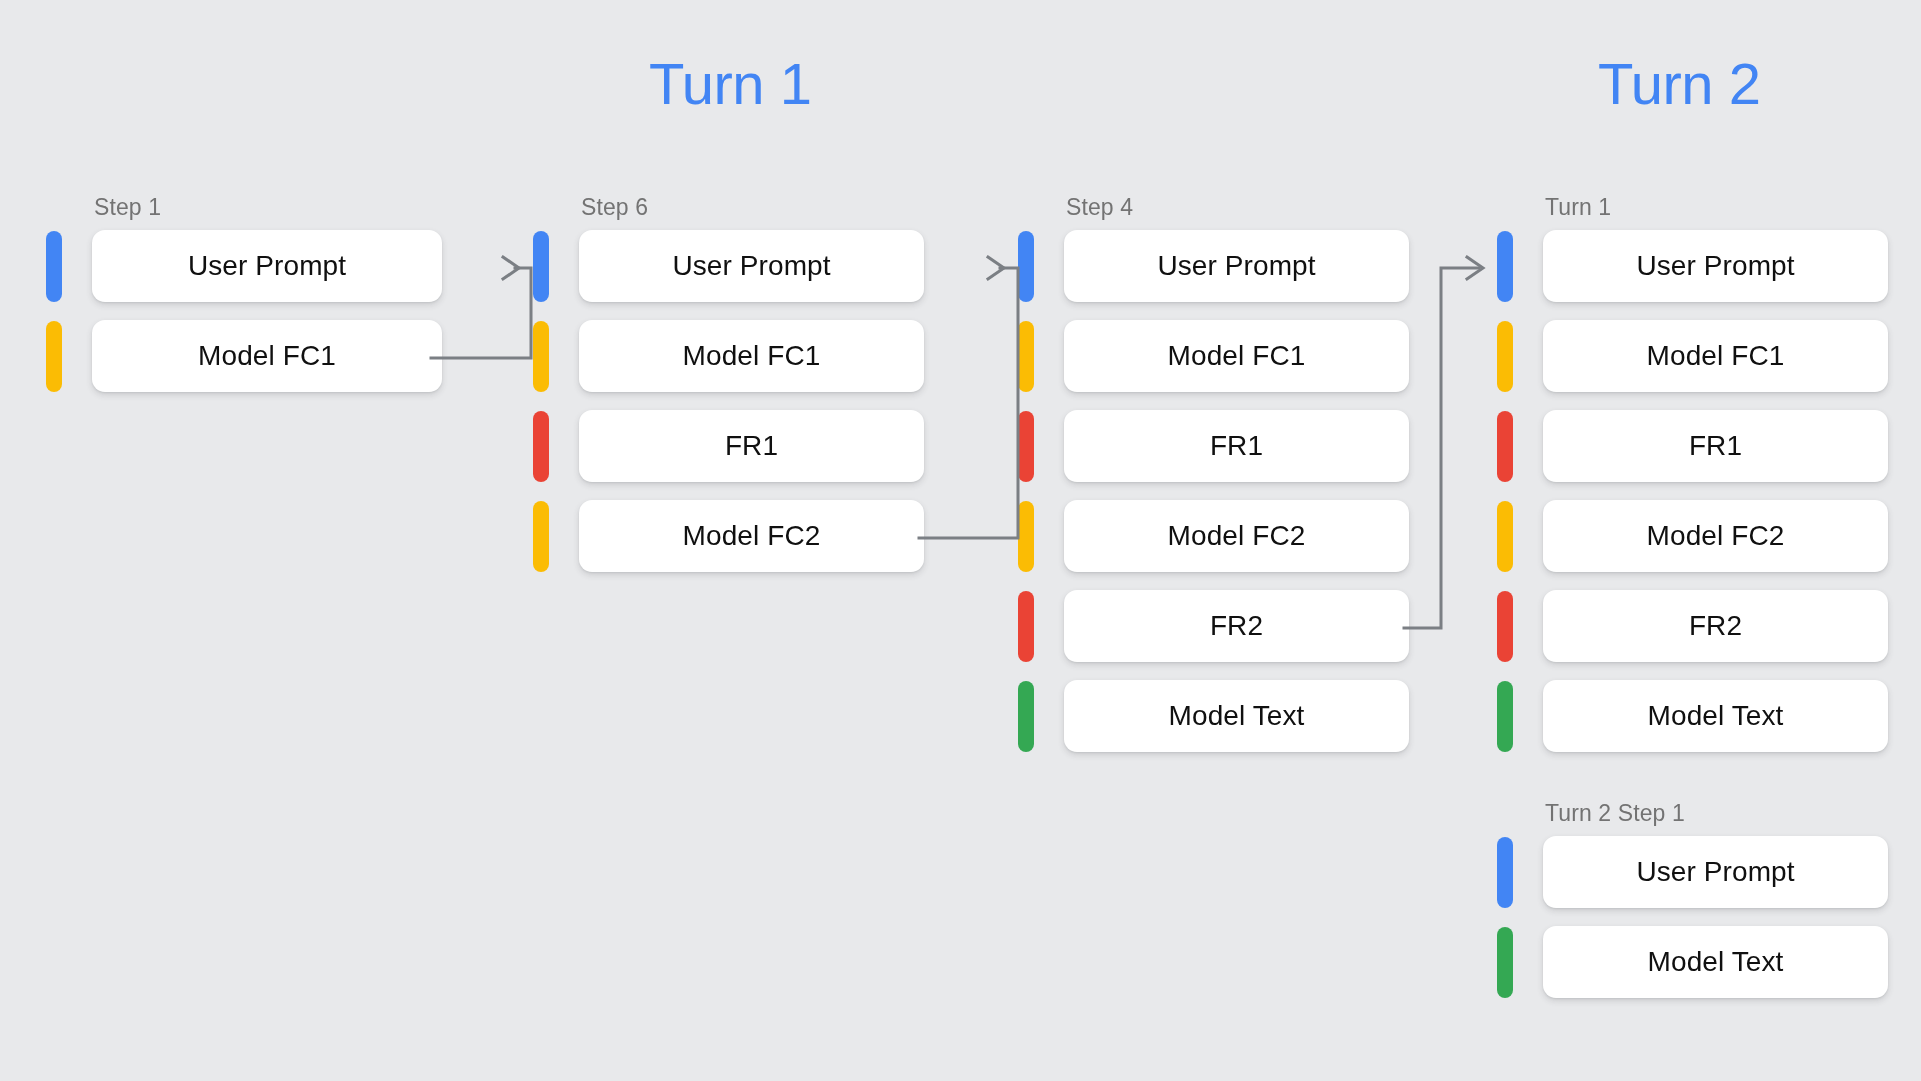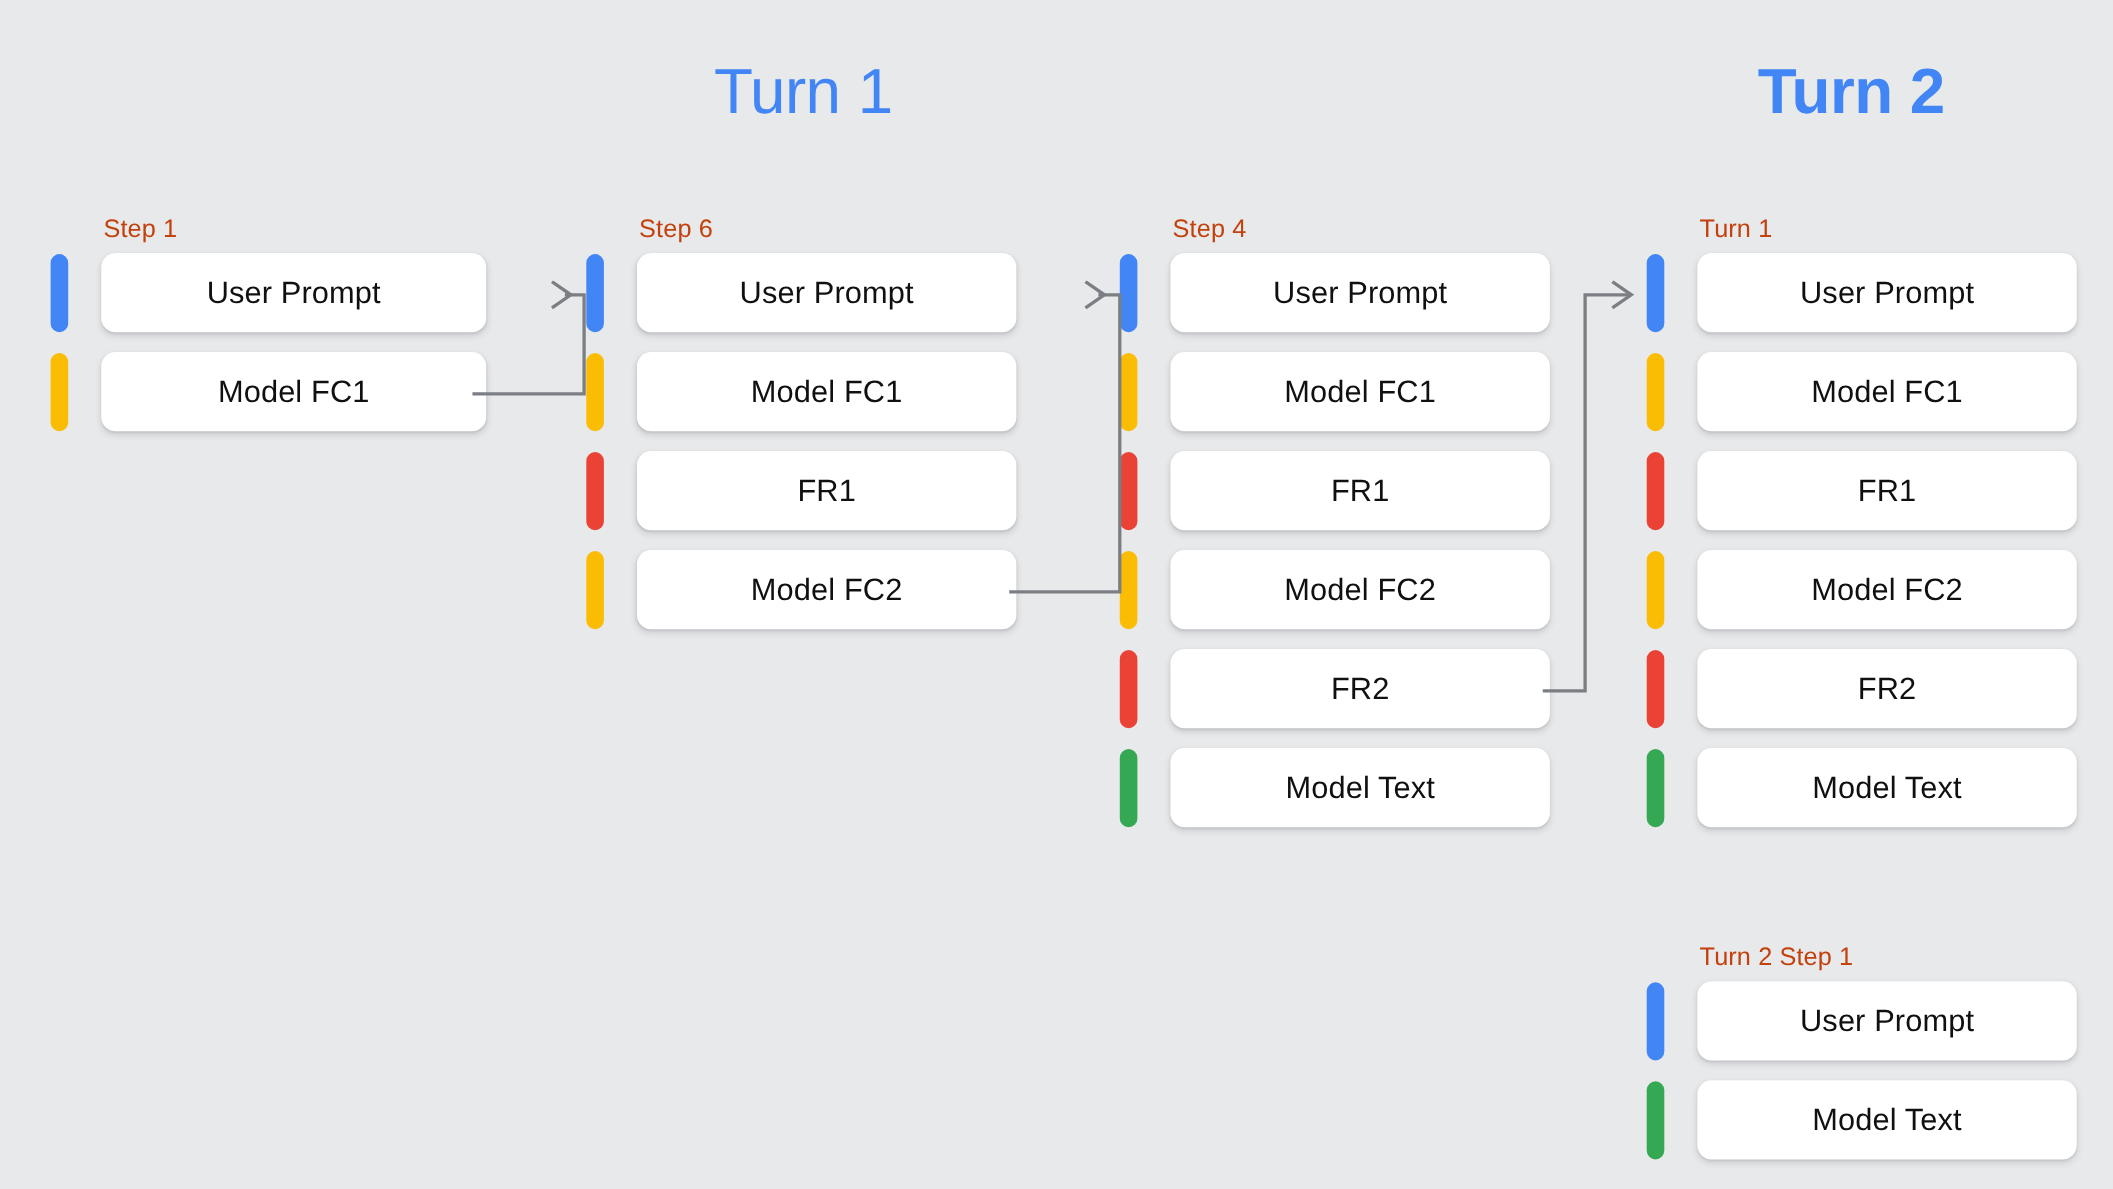--- a/index.html
+++ b/index.html
@@ -32,21 +32,21 @@
   #turn-1-heading { left: 649px; top: 50px; }
   #turn-2-heading { left: 1598px; top: 50px; }
 
   
   .column {
     position: absolute;
   }
   .column-label {
     position: absolute;
     font-size: 23px;
-    color: #c2410c;
+    color: #737373;
     white-space: nowrap;
     left: 48px;
     top: -36px;
     letter-spacing: 0.1px;
   }
 
   .row {
     position: relative;
     display: flex;
     align-items: center;
@@ -85,21 +85,21 @@
 
   #col-step-2 { left: 533px; top: 230px; width: 400px; }
   #col-step-2 .card { width: 345px; }
 
   #col-step-3 { left: 1018px; top: 230px; width: 400px; }
   #col-step-3 .card { width: 345px; }
 
   #col-turn-2-turn-1 { left: 1497px; top: 230px; width: 400px; }
   #col-turn-2-turn-1 .card { width: 345px; }
 
-  #col-turn-2-step-1 { left: 1497px; top: 892px; width: 400px; }
+  #col-turn-2-step-1 { left: 1497px; top: 836px; width: 400px; }
   #col-turn-2-step-1 .card { width: 345px; }
 
   
   .connector {
     position: absolute;
     overflow: visible;
     pointer-events: none;
   }
   .connector path {
     fill: none;
@@ -115,21 +115,21 @@
     stroke-linecap: square;
     stroke-linejoin: miter;
   }
 </style>
 </head>
 <body style="background: rgb(232, 233, 235);">
 
 <div id="canvas">
 
   <div class="turn-heading" id="turn-1-heading" style="color: rgb(66, 133, 244);">Turn 1</div>
-  <div class="turn-heading" id="turn-2-heading" style="color: rgb(66, 133, 244); font-weight: bold;">Turn 2</div>
+  <div class="turn-heading" id="turn-2-heading" style="color: rgb(66, 133, 244);">Turn 2</div>
 
   <div class="column" id="col-step-1">
     <div class="column-label">Step 1</div>
 
     <div class="row">
       <div class="bar" style="background: rgb(66, 133, 244);"></div>
       <div class="card" style="background: rgb(255, 255, 255);">
         <span class="card-label" style="color: rgb(16, 16, 16);">User Prompt</span>
       </div>
     </div>

